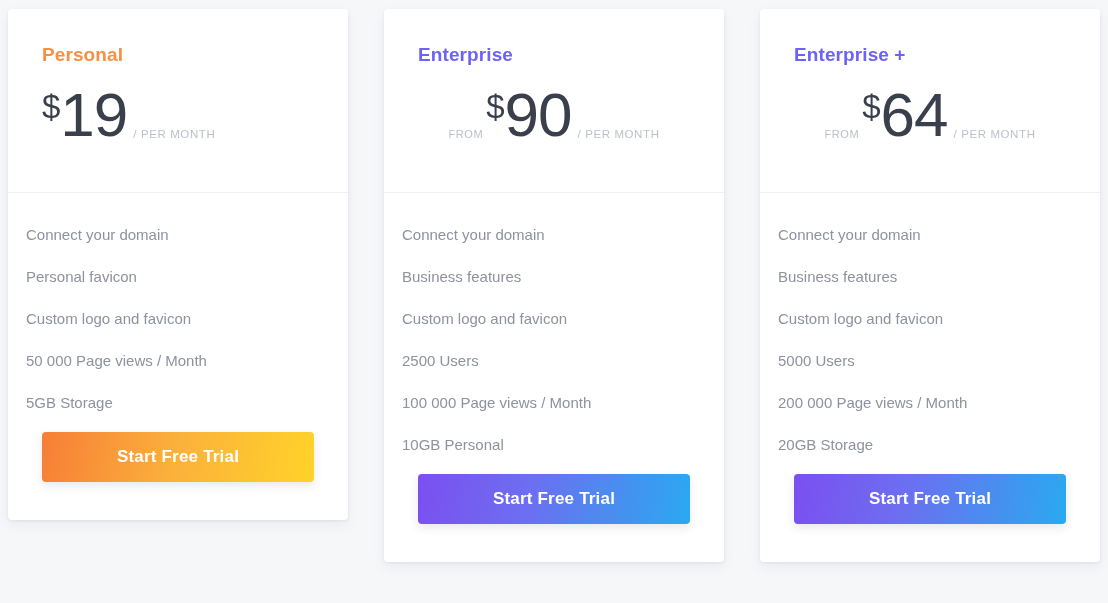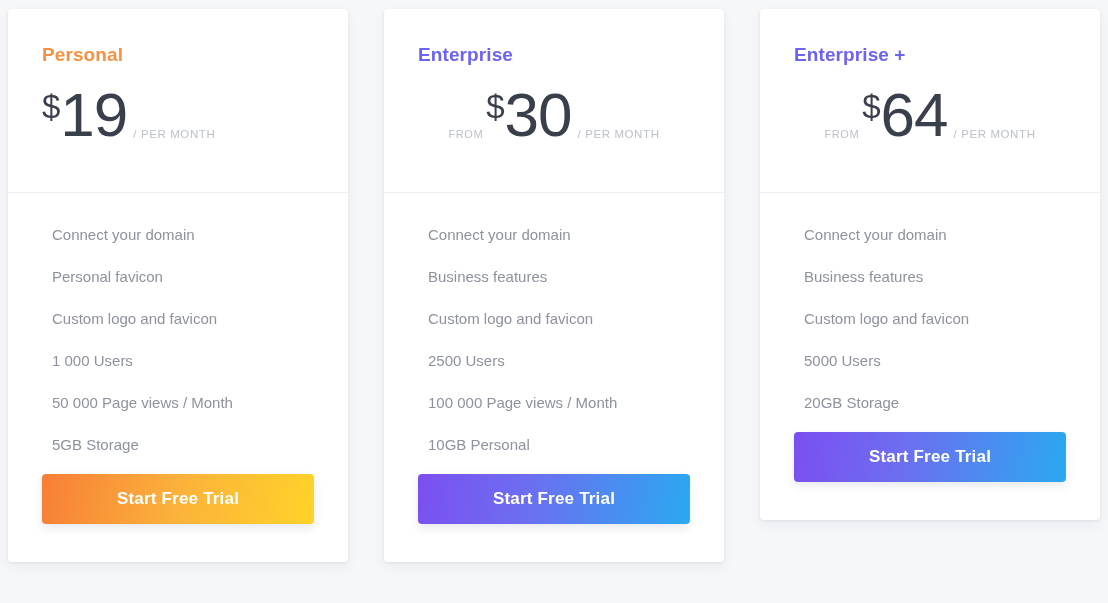--- a/index.html
+++ b/index.html
@@ -101,21 +101,21 @@
     color: #bcc0c9;
     margin-left: 6px;
     align-self: flex-end;
     position: relative;
     top: -6px;
     white-space: nowrap;
   }
 
   
   .card-body {
-    padding: 34px 34px 0 44px;
+    padding: 34px 34px 0 18px;
     flex: 1 1 auto;
   }
 
   .feature-list { list-style: none; }
 
   .feature-item {
     font-size: 15px;
     color: #8d929e;
     line-height: 1;
     padding: 0;
@@ -164,37 +164,36 @@
         <span class="currency">$</span>
         <span class="amount">19</span>
         <span class="per-month">/ PER MONTH</span>
       </div>
     </div>
     <div class="card-body">
       <ul class="feature-list">
         <li class="feature-item">Connect your domain</li>
         <li class="feature-item">Personal favicon</li>
         <li class="feature-item">Custom logo and favicon</li>
-        <li class="feature-item">1 000 Users</li>
         <li class="feature-item">50 000 Page views / Month</li>
         <li class="feature-item">5GB Storage</li>
       </ul>
     </div>
     <div class="card-footer">
       <button class="cta-button grad-warm">Start Free Trial</button>
     </div>
   </div>
 
   <div class="plan-card">
     <div class="card-header">
       <div class="plan-name accent-violet">Enterprise</div>
       <div class="price-row centered">
         <span class="from-label">FROM</span>
         <span class="currency">$</span>
-        <span class="amount">30</span>
+        <span class="amount">90</span>
         <span class="per-month">/ PER MONTH</span>
       </div>
     </div>
     <div class="card-body">
       <ul class="feature-list">
         <li class="feature-item">Connect your domain</li>
         <li class="feature-item">Business features</li>
         <li class="feature-item">Custom logo and favicon</li>
         <li class="feature-item">2500 Users</li>
         <li class="feature-item">100 000 Page views / Month</li>
@@ -215,20 +214,21 @@
         <span class="amount">64</span>
         <span class="per-month">/ PER MONTH</span>
       </div>
     </div>
     <div class="card-body">
       <ul class="feature-list">
         <li class="feature-item">Connect your domain</li>
         <li class="feature-item">Business features</li>
         <li class="feature-item">Custom logo and favicon</li>
         <li class="feature-item">5000 Users</li>
+        <li class="feature-item">200 000 Page views / Month</li>
         <li class="feature-item">20GB Storage</li>
       </ul>
     </div>
     <div class="card-footer">
       <button class="cta-button grad-cool">Start Free Trial</button>
     </div>
   </div>
 
 </div>
 

